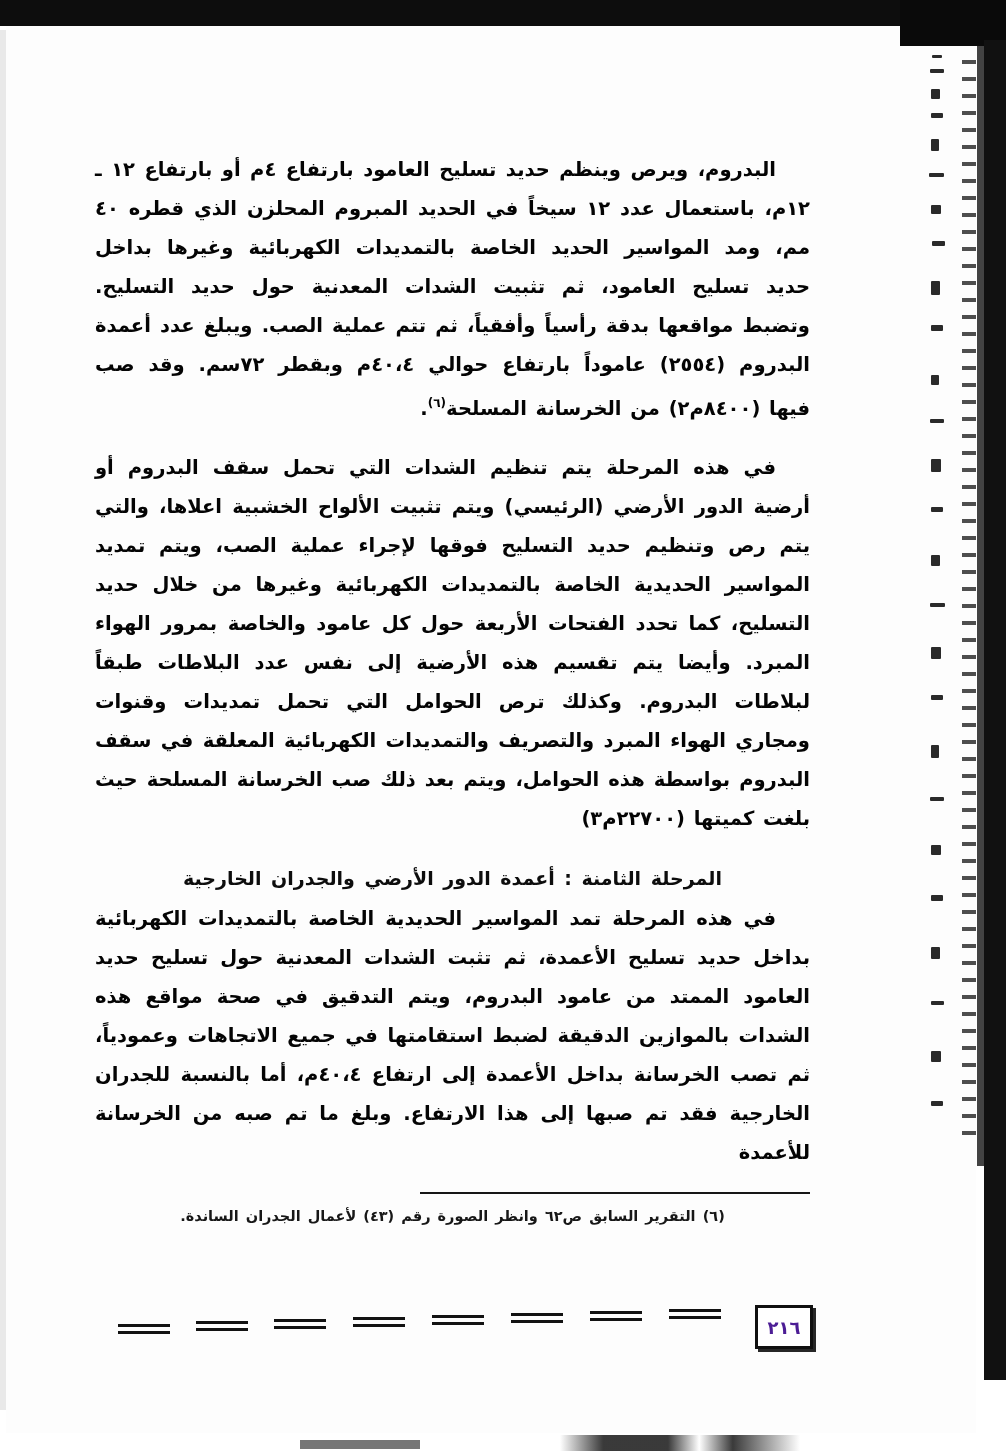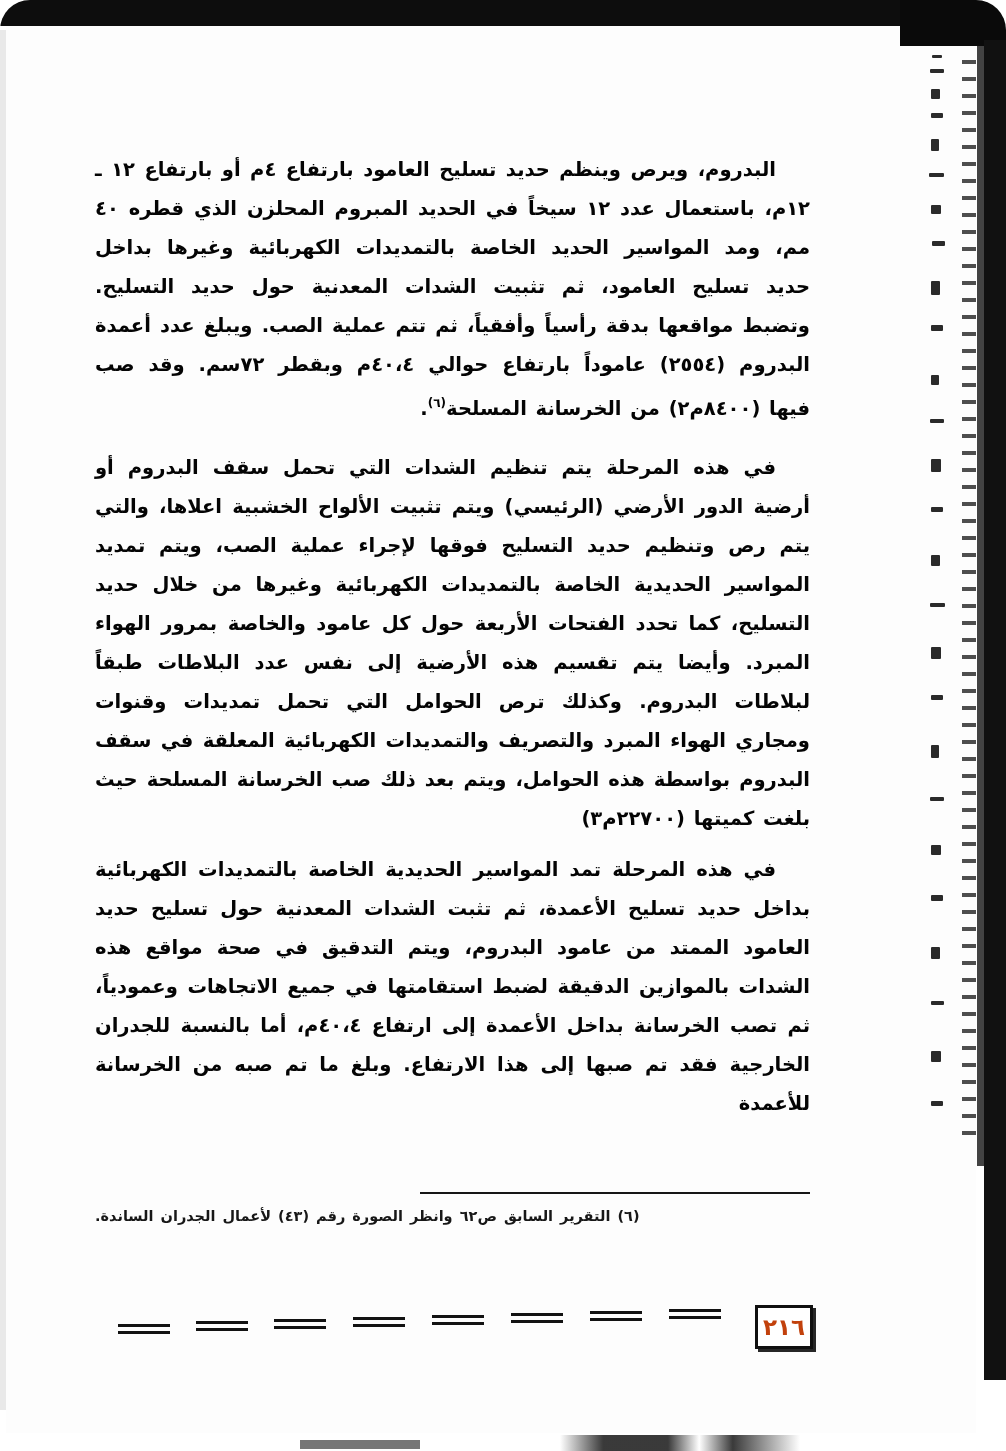--- a/index.html
+++ b/index.html
@@ -10,21 +10,20 @@
   }
 
   .page {
     position: relative;
     width: 1006px;
     height: 1451px;
     margin: 0;
     background: #ffffff;
     overflow: hidden;
     font-family: "DejaVu Sans", sans-serif;
-    border-radius: 30px;
   }
 
   
   .scan-top-band {
     position: absolute;
     top: 0;
     left: 0;
     width: 905px;
     height: 26px;
     background: #0d0d0d;
@@ -180,21 +179,21 @@
     top: 0;
     width: 390px;
     height: 2px;
     background: #161616;
   }
   .footnote-text {
     margin: 13px 0 0 0;
     font-size: 14.5px;
     line-height: 22px;
     font-weight: 600;
-    text-align: left;
+    text-align: center;
     color: #171717;
     word-spacing: 2px;
   }
 
   
   .ornament-row {
     position: absolute;
     left: 118px;
     top: 1306px;
     width: 600px;
@@ -224,23 +223,23 @@
     width: 52px;
     height: 38px;
     border: 3px solid #101010;
     display: flex;
     align-items: center;
     justify-content: center;
     background: #ffffff;
     box-shadow: 3px 3px 0 0 rgba(15,15,15,.9);
   }
   .page-number-box span {
-    font-size: 23px;
+    font-size: 18px;
     font-weight: 700;
-    color: #c2410c;
+    color: #4c1d95;
     letter-spacing: 1px;
   }
 </style>
 </head>
 <body>
 
 <div class="page">
 
   <div class="paper-tone"></div>
   <div class="scan-top-band"></div>
@@ -283,20 +282,21 @@
 
     <p class="para indented para-1"><span>البدروم، ويرص وينظم حديد تسليح العامود بارتفاع ٤م أو بارتفاع ١٢ ـ ١٢م، باستعمال عدد ١٢ سيخاً في الحديد المبروم المحلزن الذي قطره ٤٠ مم، ومد المواسير الحديد الخاصة بالتمديدات الكهربائية وغيرها بداخل حديد تسليح العامود، ثم تثبيت الشدات المعدنية حول حديد التسليح. وتضبط مواقعها بدقة رأسياً وأفقياً، ثم تتم عملية الصب. ويبلغ عدد أعمدة البدروم (٢٥٥٤) عاموداً بارتفاع حوالي ٤٠،٤م وبقطر ٧٢سم. وقد صب فيها (٨٤٠٠م٢) من الخرسانة المسلحة</span><span class="sup-note">(٦)</span>.</p>
 
     <div class="block-gap-a"></div>
 
 
     <p class="para indented para-2">في هذه المرحلة يتم تنظيم الشدات التي تحمل سقف البدروم أو أرضية الدور الأرضي (الرئيسي) ويتم تثبيت الألواح الخشبية اعلاها، والتي يتم رص وتنظيم حديد التسليح فوقها لإجراء عملية الصب، ويتم تمديد المواسير الحديدية الخاصة بالتمديدات الكهربائية وغيرها من خلال حديد التسليح، كما تحدد الفتحات الأربعة حول كل عامود والخاصة بمرور الهواء المبرد. وأيضا يتم تقسيم هذه الأرضية إلى نفس عدد البلاطات طبقاً لبلاطات البدروم. وكذلك ترص الحوامل التي تحمل تمديدات وقنوات ومجاري الهواء المبرد والتصريف والتمديدات الكهربائية المعلقة في سقف البدروم بواسطة هذه الحوامل، ويتم بعد ذلك صب الخرسانة المسلحة حيث بلغت كميتها (٢٢٧٠٠م٣)</p>
 
     <div class="block-gap-b"></div>
 
+    <h2 class="stage-heading">المرحلة الثامنة : أعمدة الدور الأرضي والجدران الخارجية</h2>
 
     <p class="para indented para-3">في هذه المرحلة تمد المواسير الحديدية الخاصة بالتمديدات الكهربائية بداخل حديد تسليح الأعمدة، ثم تثبت الشدات المعدنية حول تسليح حديد العامود الممتد من عامود البدروم، ويتم التدقيق في صحة مواقع هذه الشدات بالموازين الدقيقة لضبط استقامتها في جميع الاتجاهات وعمودياً، ثم تصب الخرسانة بداخل الأعمدة إلى ارتفاع ٤٠،٤م، أما بالنسبة للجدران الخارجية فقد تم صبها إلى هذا الارتفاع. وبلغ ما تم صبه من الخرسانة للأعمدة</p>
   </div>
 
   <div class="footnote-zone">
     <div class="footnote-rule"></div>
     <p class="footnote-text">(٦) التقرير السابق ص٦٢ وانظر الصورة رقم (٤٣) لأعمال الجدران الساندة.</p>
   </div>
 
   <div class="ornament-row">

